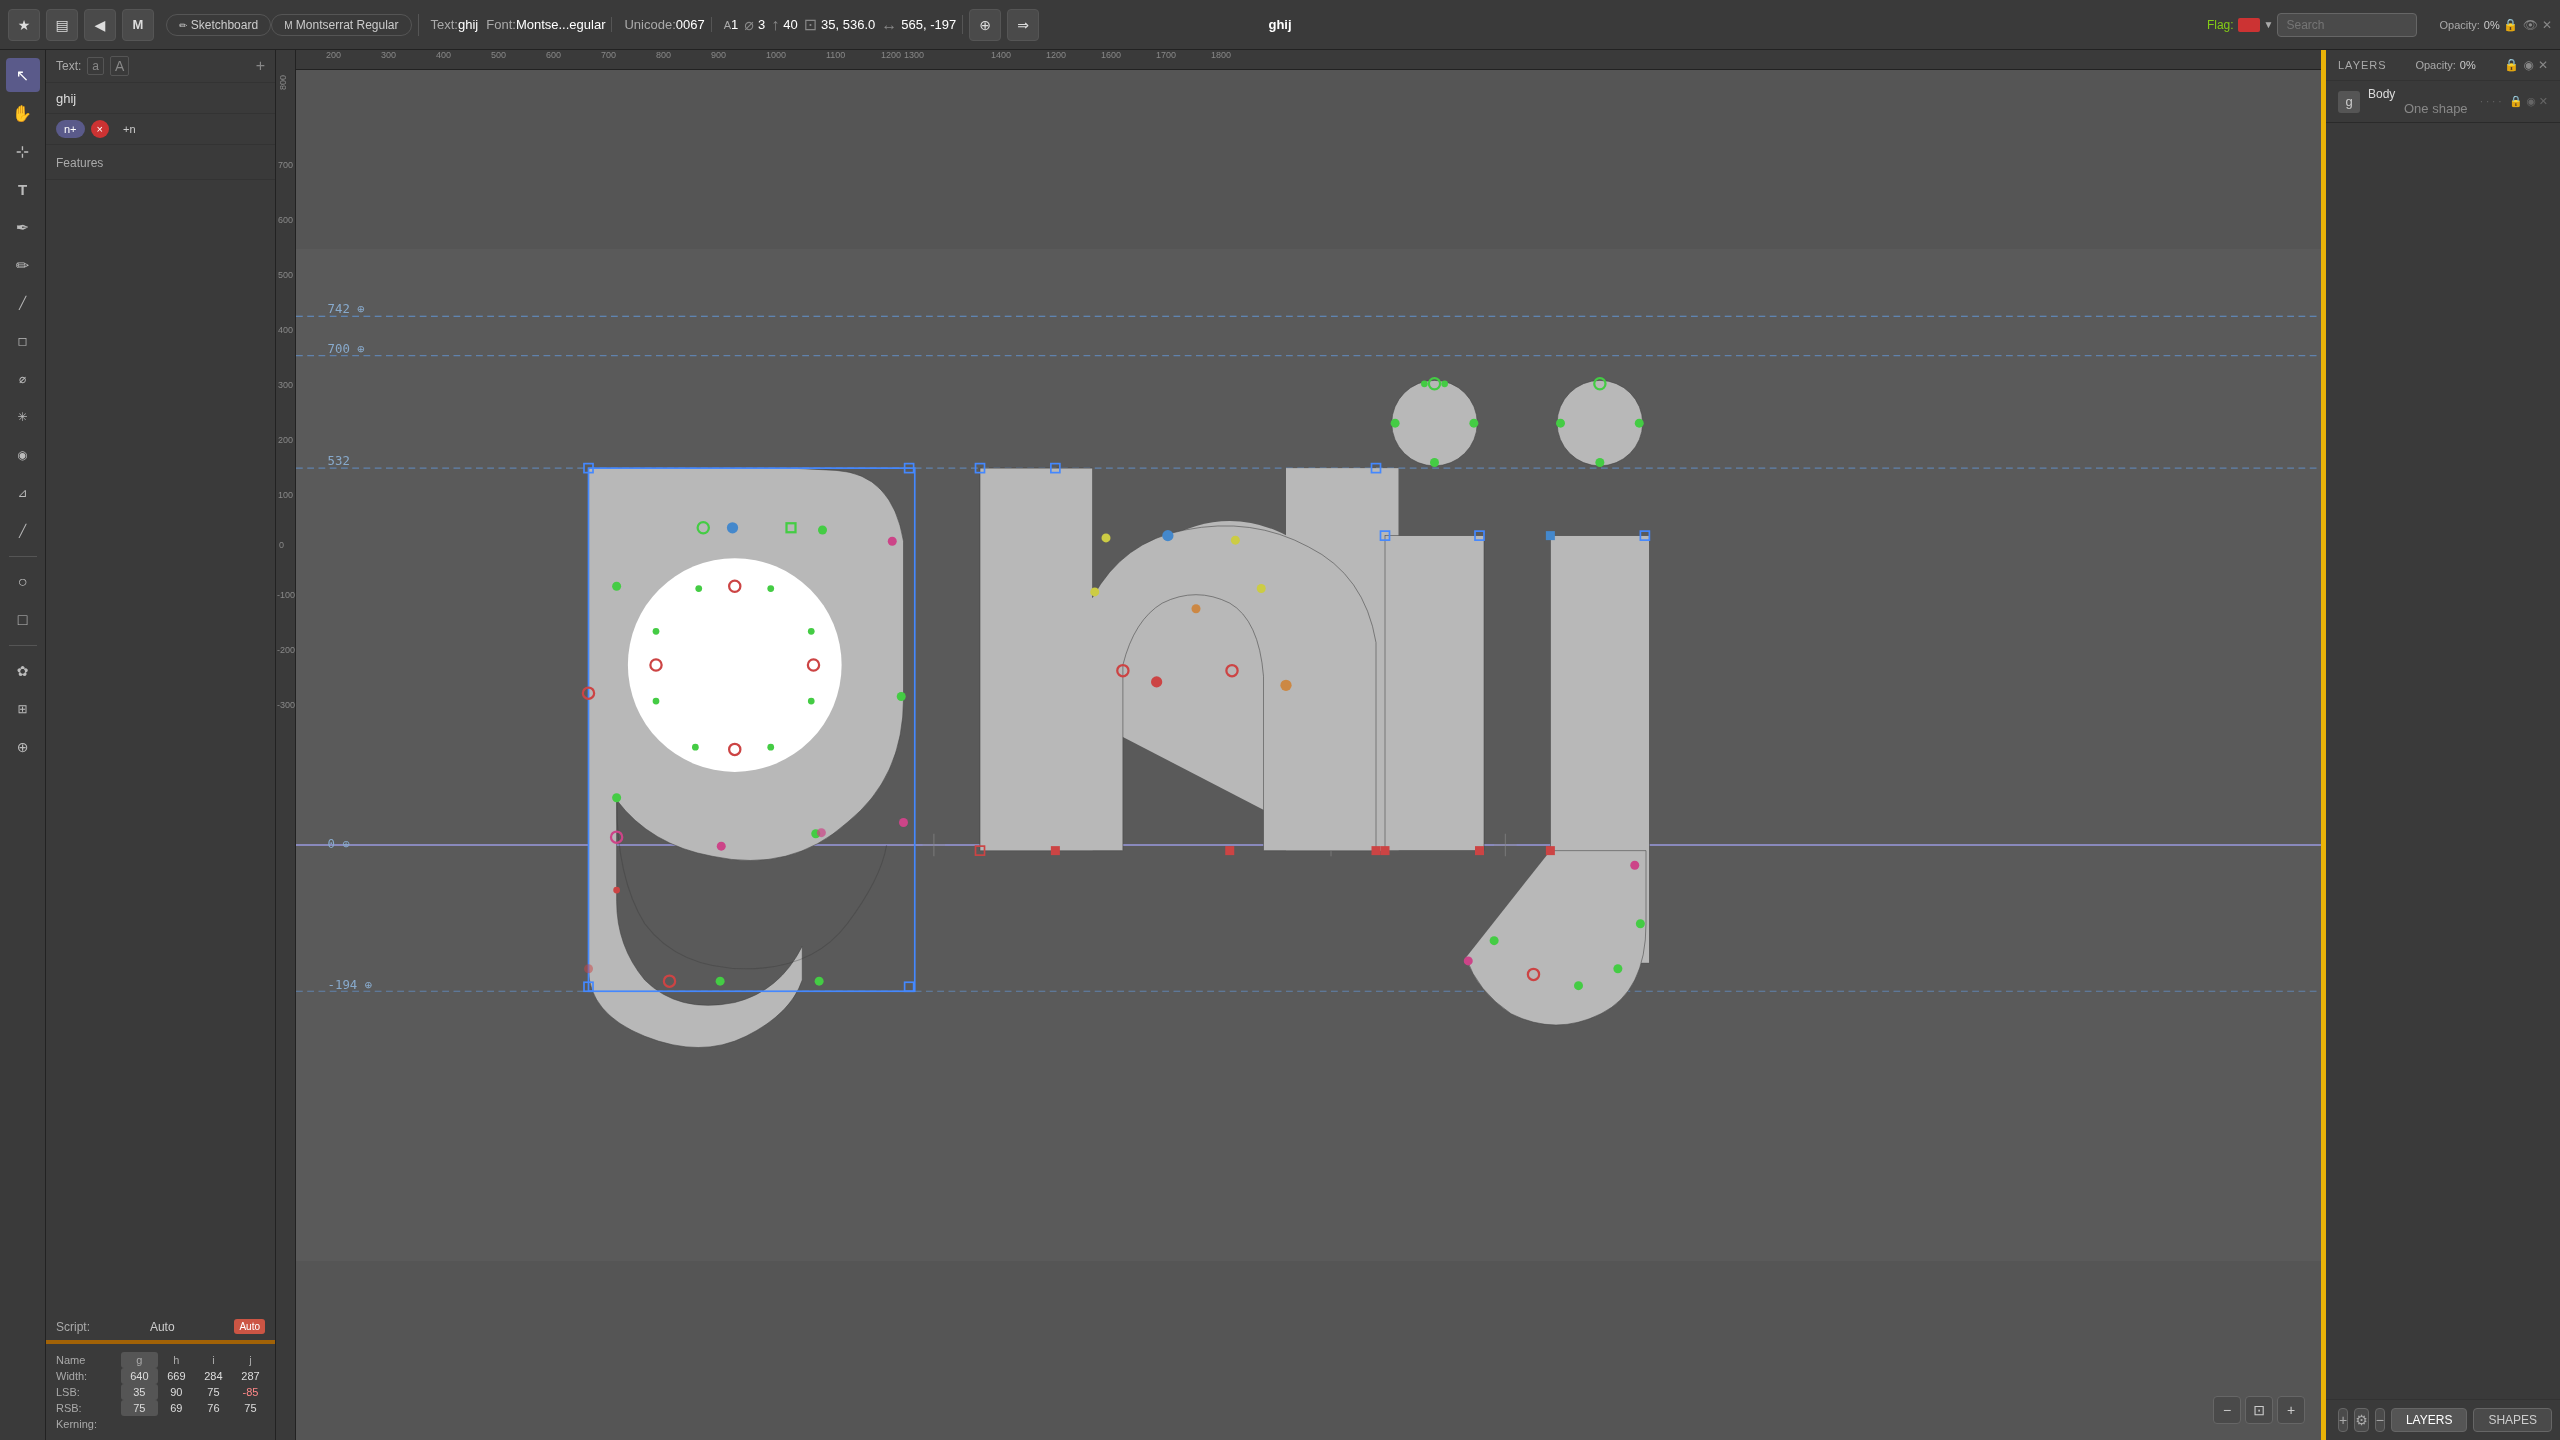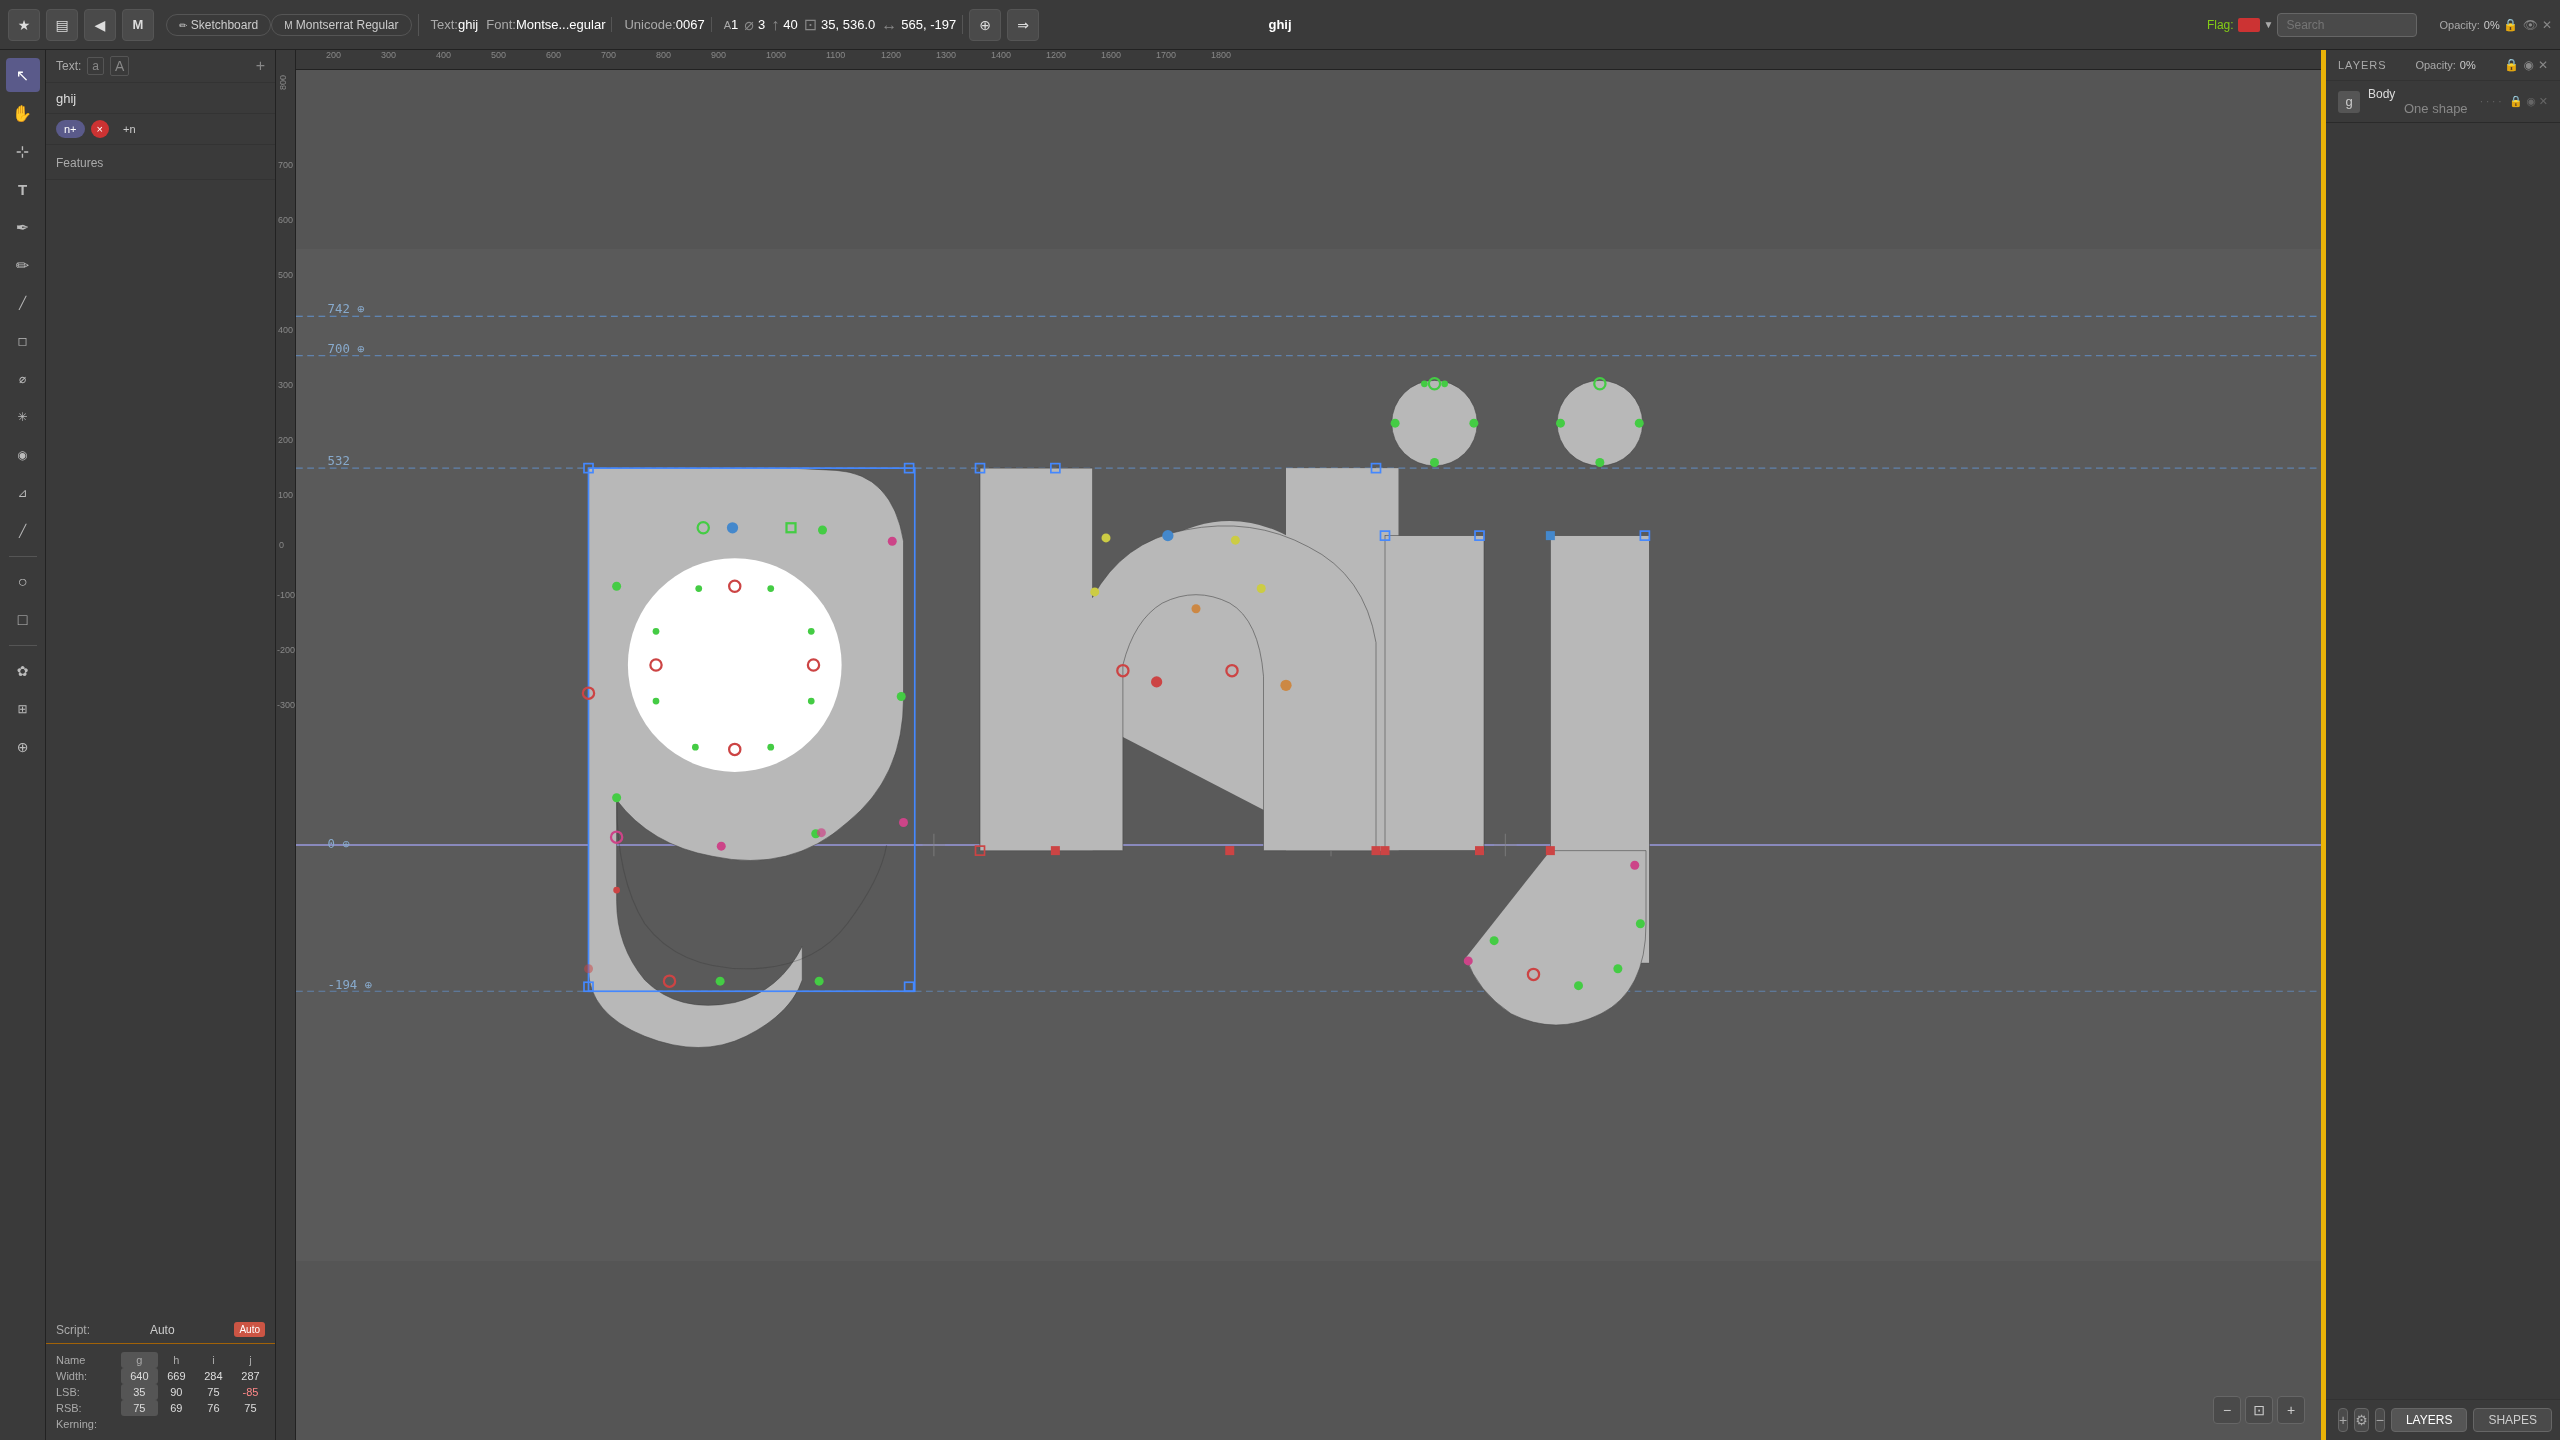--- a/index.html
+++ b/index.html
@@ -435,21 +435,21 @@
     </div>
 
     <div style="flex:1;"></div>
 
     <div class="script-row">
       <span class="script-label">Script:</span>
       <span class="script-value">Auto</span>
       <span class="script-tag">Auto</span>
     </div>
 
-    <div style="padding:8px 6px;border-top:1px solid #a16207;background:#3a3a3a;">
+    <div style="padding:8px 6px;border-top:4px solid #a16207;background:#3a3a3a;">
       <table class="metrics-table">
         <thead>
           <tr>
             <th>Name</th>
             <th style="background:#555;border-radius:3px;">g</th>
             <th>h</th>
             <th>i</th>
             <th>j</th>
           </tr>
         </thead>
@@ -495,21 +495,21 @@
         <span class="ruler-tick" style="left:85px;">300</span>
         <span class="ruler-tick" style="left:140px;">400</span>
         <span class="ruler-tick" style="left:195px;">500</span>
         <span class="ruler-tick" style="left:250px;">600</span>
         <span class="ruler-tick" style="left:305px;">700</span>
         <span class="ruler-tick" style="left:360px;">800</span>
         <span class="ruler-tick" style="left:415px;">900</span>
         <span class="ruler-tick" style="left:470px;">1000</span>
         <span class="ruler-tick" style="left:530px;">1100</span>
         <span class="ruler-tick" style="left:585px;">1200</span>
-        <span class="ruler-tick" style="left:640px;">1300</span>
+        <span class="ruler-tick" style="left:608px;">1300</span>
         <span class="ruler-tick" style="left:695px;">1400</span>
         <span class="ruler-tick" style="left:750px;">1200</span>
         <span class="ruler-tick" style="left:805px;">1600</span>
         <span class="ruler-tick" style="left:860px;">1700</span>
         <span class="ruler-tick" style="left:915px;">1800</span>
       </div>
     </div>
 
     <div id="ruler-v">
       <span class="ruler-tick" style="top:40px;left:2px;transform:rotate(-90deg);transform-origin:left top;">800</span>

